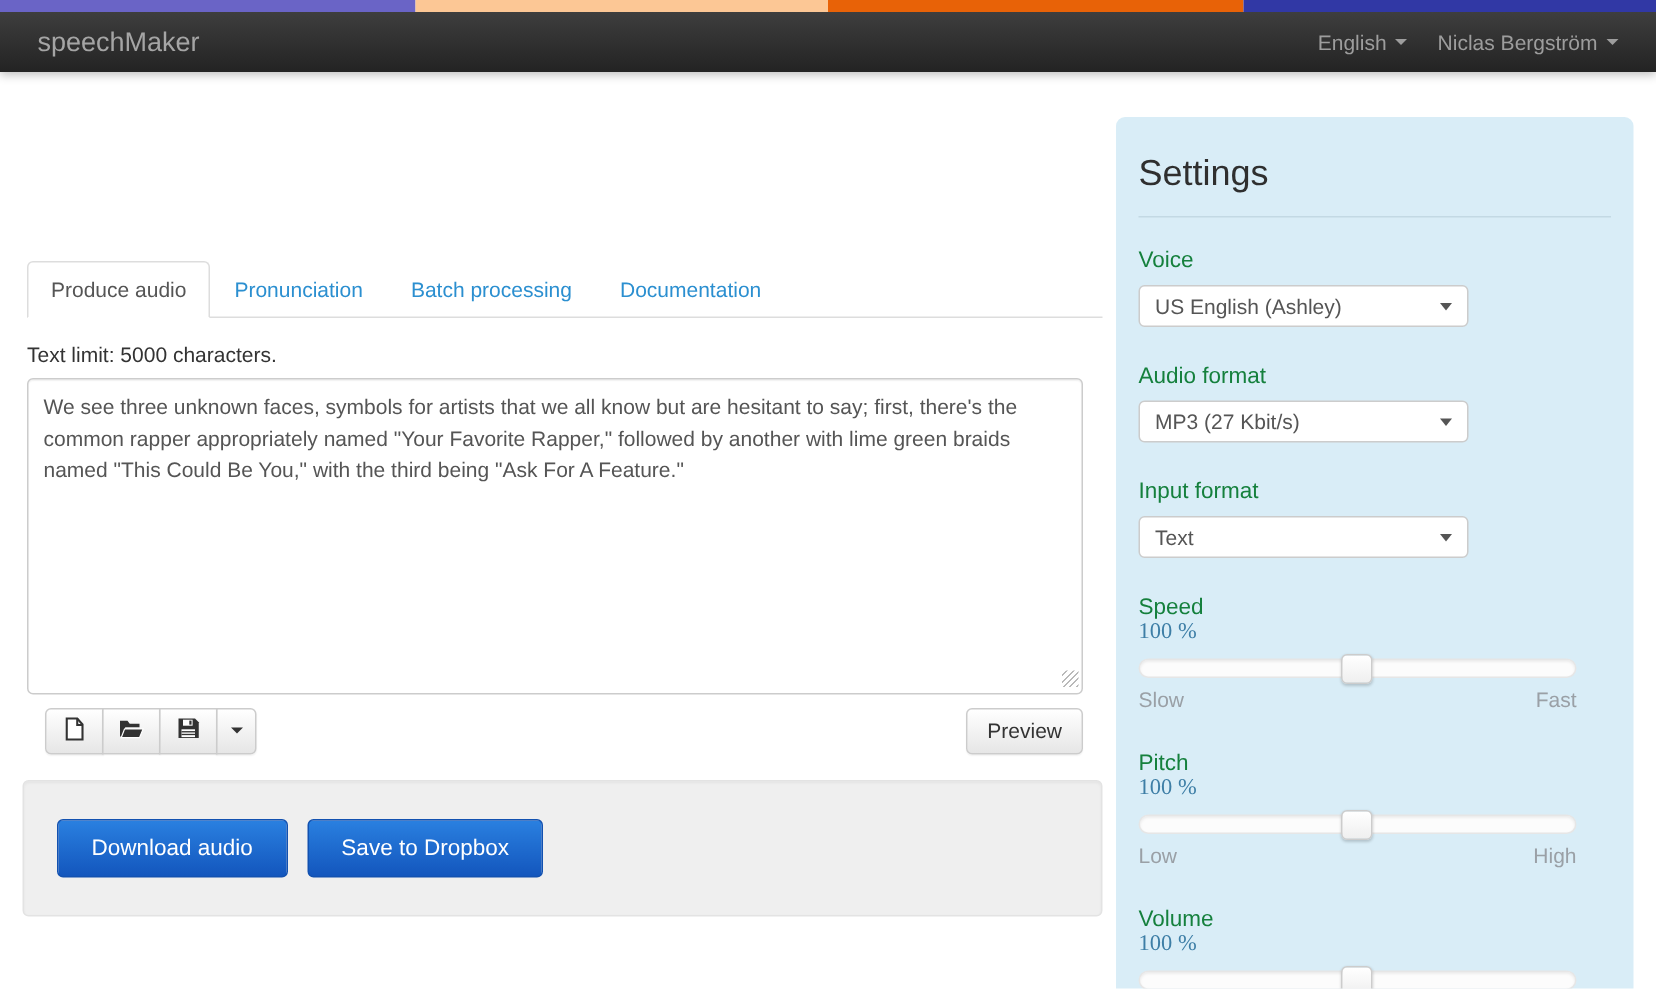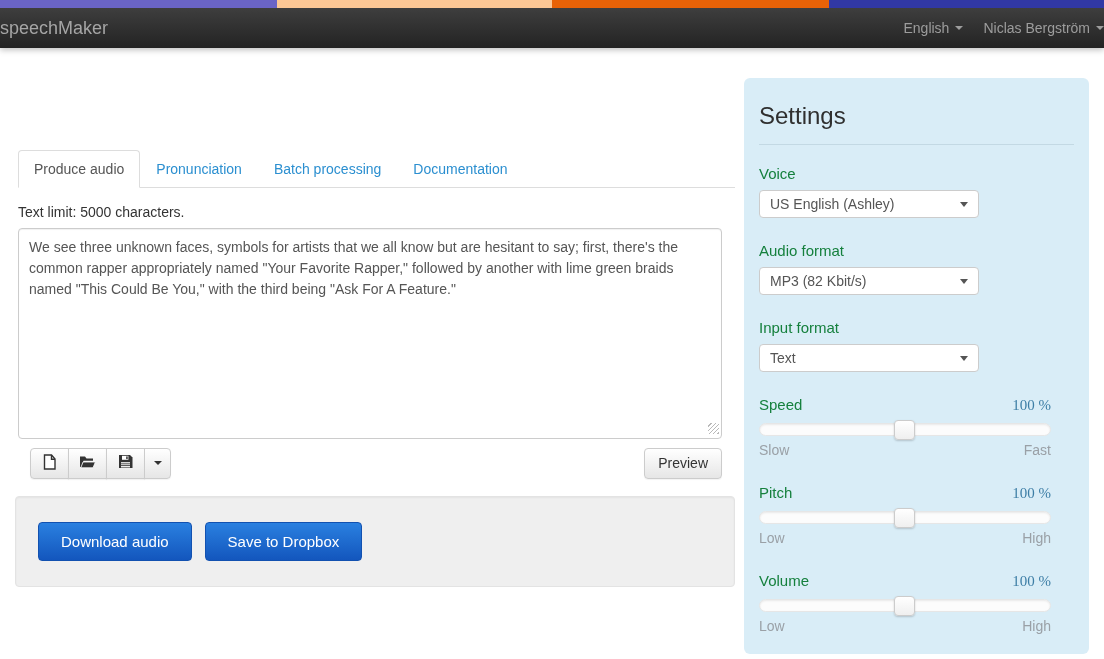--- a/index.html
+++ b/index.html
@@ -11,21 +11,21 @@
   }
   
   .stripe { display:flex; height:8px; }
   .stripe span { display:block; height:8px; }
   .seg1 { width:277px; background:#6a64c6; }
   .seg2 { width:275px; background:#fcc795; }
   .seg3 { width:277px; background:#e86207; }
   .seg4 { width:275px; background:#3138a5; }
   
   .navbar {
-    height:40px; display:flex; align-items:center; padding:0 0;
+    height:40px; display:flex; align-items:center; padding:0 25px;
     background:linear-gradient(#3e3e3e,#232323);
     box-shadow:0 2px 6px rgba(0,0,0,.25);
   }
   .brand { color:#a5a5a5; font-size:18px; cursor:pointer; }
   .nav-right { margin-left:auto; display:flex; gap:20px; align-items:center; }
   .nav-item { color:#9d9d9d; font-size:14px; cursor:pointer; display:flex; align-items:center; gap:6px; }
   .caret-dn { width:0; height:0; border-left:4px solid transparent; border-right:4px solid transparent; border-top:4px solid #9d9d9d; display:inline-block; }
   
   .container { display:flex; gap:9px; padding:30px 15px 0; align-items:center; }
   .left-col { width:720px; }
@@ -80,21 +80,21 @@
   .field { margin-bottom:24px; }
   .field label, .slider-label { display:block; color:#15803d; font-size:15px; margin:0 0 8px; }
   .select {
     width:220px; height:28px; background:#fff; border:1px solid #ccc; border-radius:4px;
     display:flex; align-items:center; justify-content:space-between; padding:0 10px;
     font-size:14px; color:#555; cursor:pointer;
   }
   .sel-caret { width:0; height:0; border-left:4px solid transparent; border-right:4px solid transparent; border-top:5px solid #555; }
   .slider-group { width:292px; margin-bottom:26px; }
   .slider-group:last-child { margin-bottom:0; }
-  .slider-head { display:flex; justify-content:space-between; align-items:baseline; }
+  .slider-head { display:flex; justify-content:space-between; align-items:baseline;flex-direction:column; }
   .slider-head .slider-label { margin:0; }
   .slider-value { color:#3d7ea6; font-size:15px;font-family:Liberation Serif, serif; }
   .slider-track {
     position:relative; margin-top:9px; height:13px; background:#fcfcfc;
     border:1px solid #e6e6e6; border-radius:8px;
     box-shadow:inset 0 1px 2px rgba(0,0,0,.08); cursor:pointer;
   }
   .slider-handle {
     position:absolute; top:-4px; width:21px; height:20px;
     background:linear-gradient(#fff,#efefef); border:1px solid #ccc; border-radius:4px;
@@ -193,21 +193,21 @@
       <label>Voice</label>
       <div class="select">
         <span>US English (Ashley)</span>
         <i class="sel-caret"></i>
       </div>
     </div>
 
     <div class="field">
       <label>Audio format</label>
       <div class="select">
-        <span>MP3 (82 Kbit/s)</span>
+        <span>MP3 (27 Kbit/s)</span>
         <i class="sel-caret"></i>
       </div>
     </div>
 
     <div class="field">
       <label>Input format</label>
       <div class="select">
         <span>Text</span>
         <i class="sel-caret"></i>
       </div>

